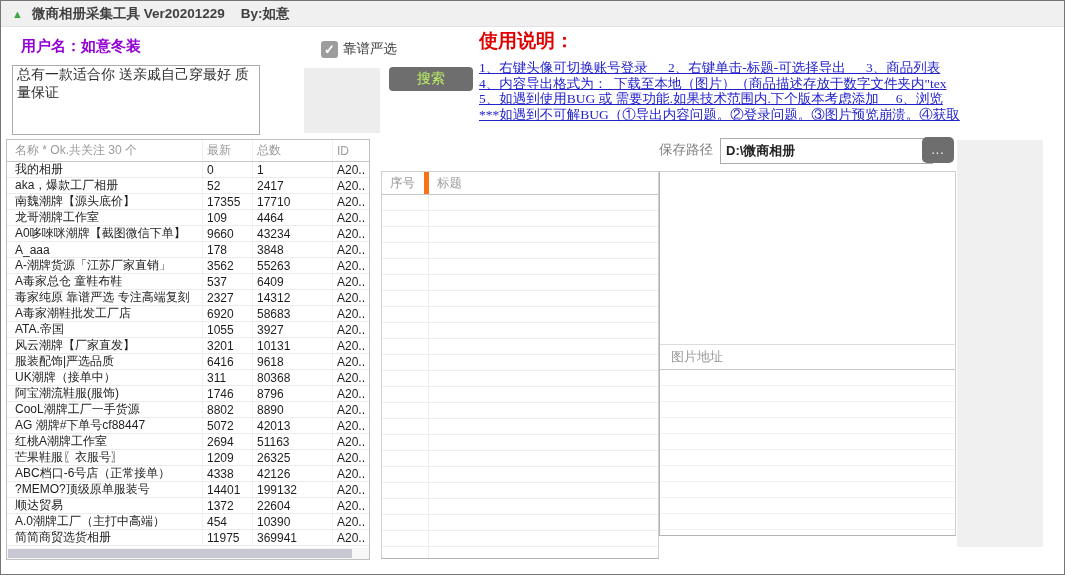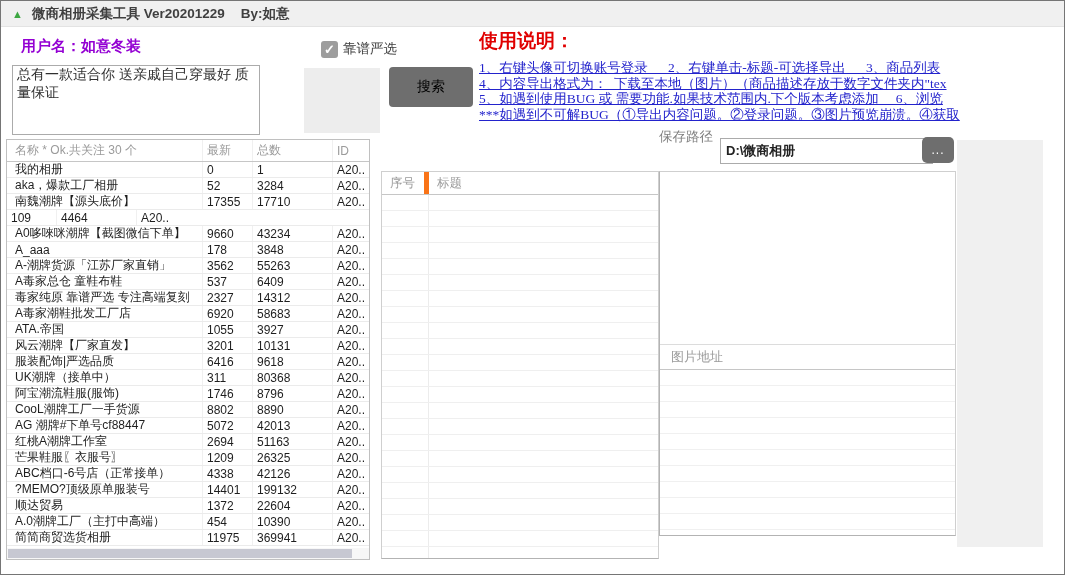--- a/index.html
+++ b/index.html
@@ -17,33 +17,33 @@
   
   .username { position: absolute; left: 20px; top: 36px; font-size: 15px; font-weight: bold; color: #9400d3; }
   .desc-box { position: absolute; left: 11px; top: 64px; width: 248px; height: 70px;
               border: 1px solid #ababab; resize: none; font-size: 14px; color: #2f2f2f;
               padding: 0 4px; font-family: "Liberation Sans", sans-serif; outline: none; }
   .avatar { position: absolute; left: 303px; top: 67px; width: 76px; height: 65px; background: #ededed; }
   .checkbox-row { position: absolute; left: 320px; top: 39px; display: flex; align-items: center; gap: 5px; }
   .cb { width: 17px; height: 17px; background: #9d9d9d; border-radius: 3px; color: #fff;
         font-size: 13px; font-weight: bold; display: flex; align-items: center; justify-content: center; }
   .cb-label { font-size: 13.5px; color: #3c3c3c; }
-  .search-btn { position: absolute; left: 388px; top: 66px; width: 84px; height: 40px;
-                background: #6e6e6e; color: #000000; border: none; border-radius: 4px; font-size: 14px;
+  .search-btn { position: absolute; left: 388px; top: 66px; width: 84px; height: 24px;
+                background: #6e6e6e; color: #bef264; border: none; border-radius: 4px; font-size: 14px;
                 font-family: "Liberation Sans", sans-serif; cursor: pointer; }
 
   
   .instructions { position: absolute; left: 478px; top: 28px; width: 586px; height: 97px;
                   overflow: hidden; font-family: "Liberation Serif", serif; }
   .instr-title { color: #e00000; font-weight: bold; font-size: 19px; line-height: 24px; margin-bottom: 7px; }
   .instr-line { color: #2323cc; font-size: 13.5px; line-height: 15.5px; text-decoration: underline;
                 white-space: pre; }
 
   
-  .savepath-label { position: absolute; left: 658px; top: 127px; font-size: 13.5px; color: #808080; }
+  .savepath-label { position: absolute; left: 658px; top: 140px; font-size: 13.5px; color: #808080; }
   .savepath-input { position: absolute; left: 719px; top: 137px; width: 213px; height: 24px;
                     border: 1px solid #ababab; font-size: 13px; font-weight: bold; color: #222;
                     padding: 12px 5px; font-family: "Liberation Sans", sans-serif; outline: none; }
   .browse-btn { position: absolute; left: 921px; top: 136px; width: 32px; height: 26px;
                 background: #6e6e6e; color: #fff; border: none; border-radius: 5px; font-size: 12px;
                 letter-spacing: 1px; cursor: pointer; }
 
   
   .album-table { position: absolute; left: 5px; top: 138px; width: 364px; height: 421px;
                  border: 1px solid #c0c0c0; background: #fff; overflow: hidden; }
@@ -128,30 +128,31 @@
     <div id="album-body">
         <div class="trow">
           <div class="tc c0">我的相册</div>
           <div class="tc c1">0</div>
           <div class="tc c2">1</div>
           <div class="tc c3">A20..</div>
         </div>
         <div class="trow">
           <div class="tc c0">aka，爆款工厂相册</div>
           <div class="tc c1">52</div>
-          <div class="tc c2">3284</div>
+          <div class="tc c2">2417</div>
           <div class="tc c3">A20..</div>
         </div>
         <div class="trow">
           <div class="tc c0">南魏潮牌【源头底价】</div>
           <div class="tc c1">17355</div>
           <div class="tc c2">17710</div>
           <div class="tc c3">A20..</div>
         </div>
         <div class="trow">
+          <div class="tc c0">龙哥潮牌工作室</div>
           <div class="tc c1">109</div>
           <div class="tc c2">4464</div>
           <div class="tc c3">A20..</div>
         </div>
         <div class="trow">
           <div class="tc c0">A0哆唻咪潮牌【截图微信下单】</div>
           <div class="tc c1">9660</div>
           <div class="tc c2">43234</div>
           <div class="tc c3">A20..</div>
         </div>

